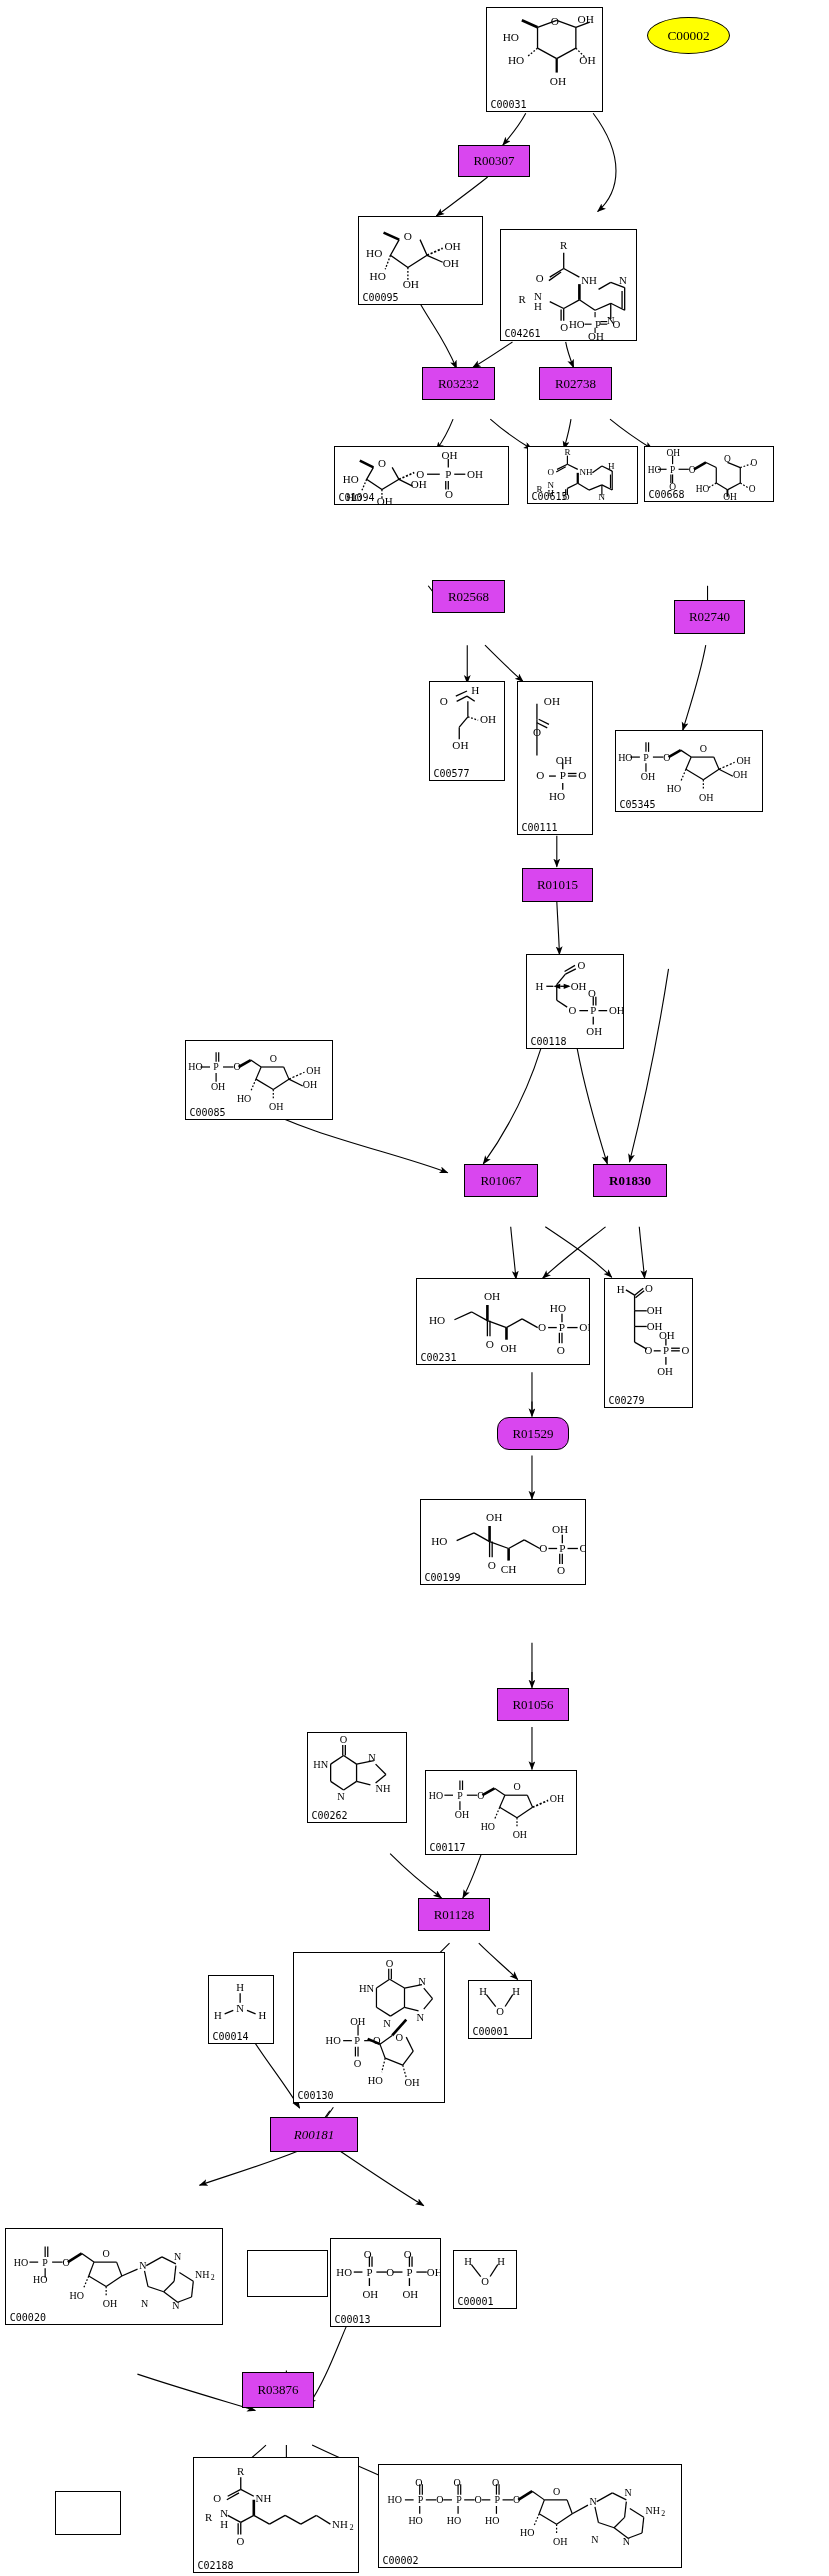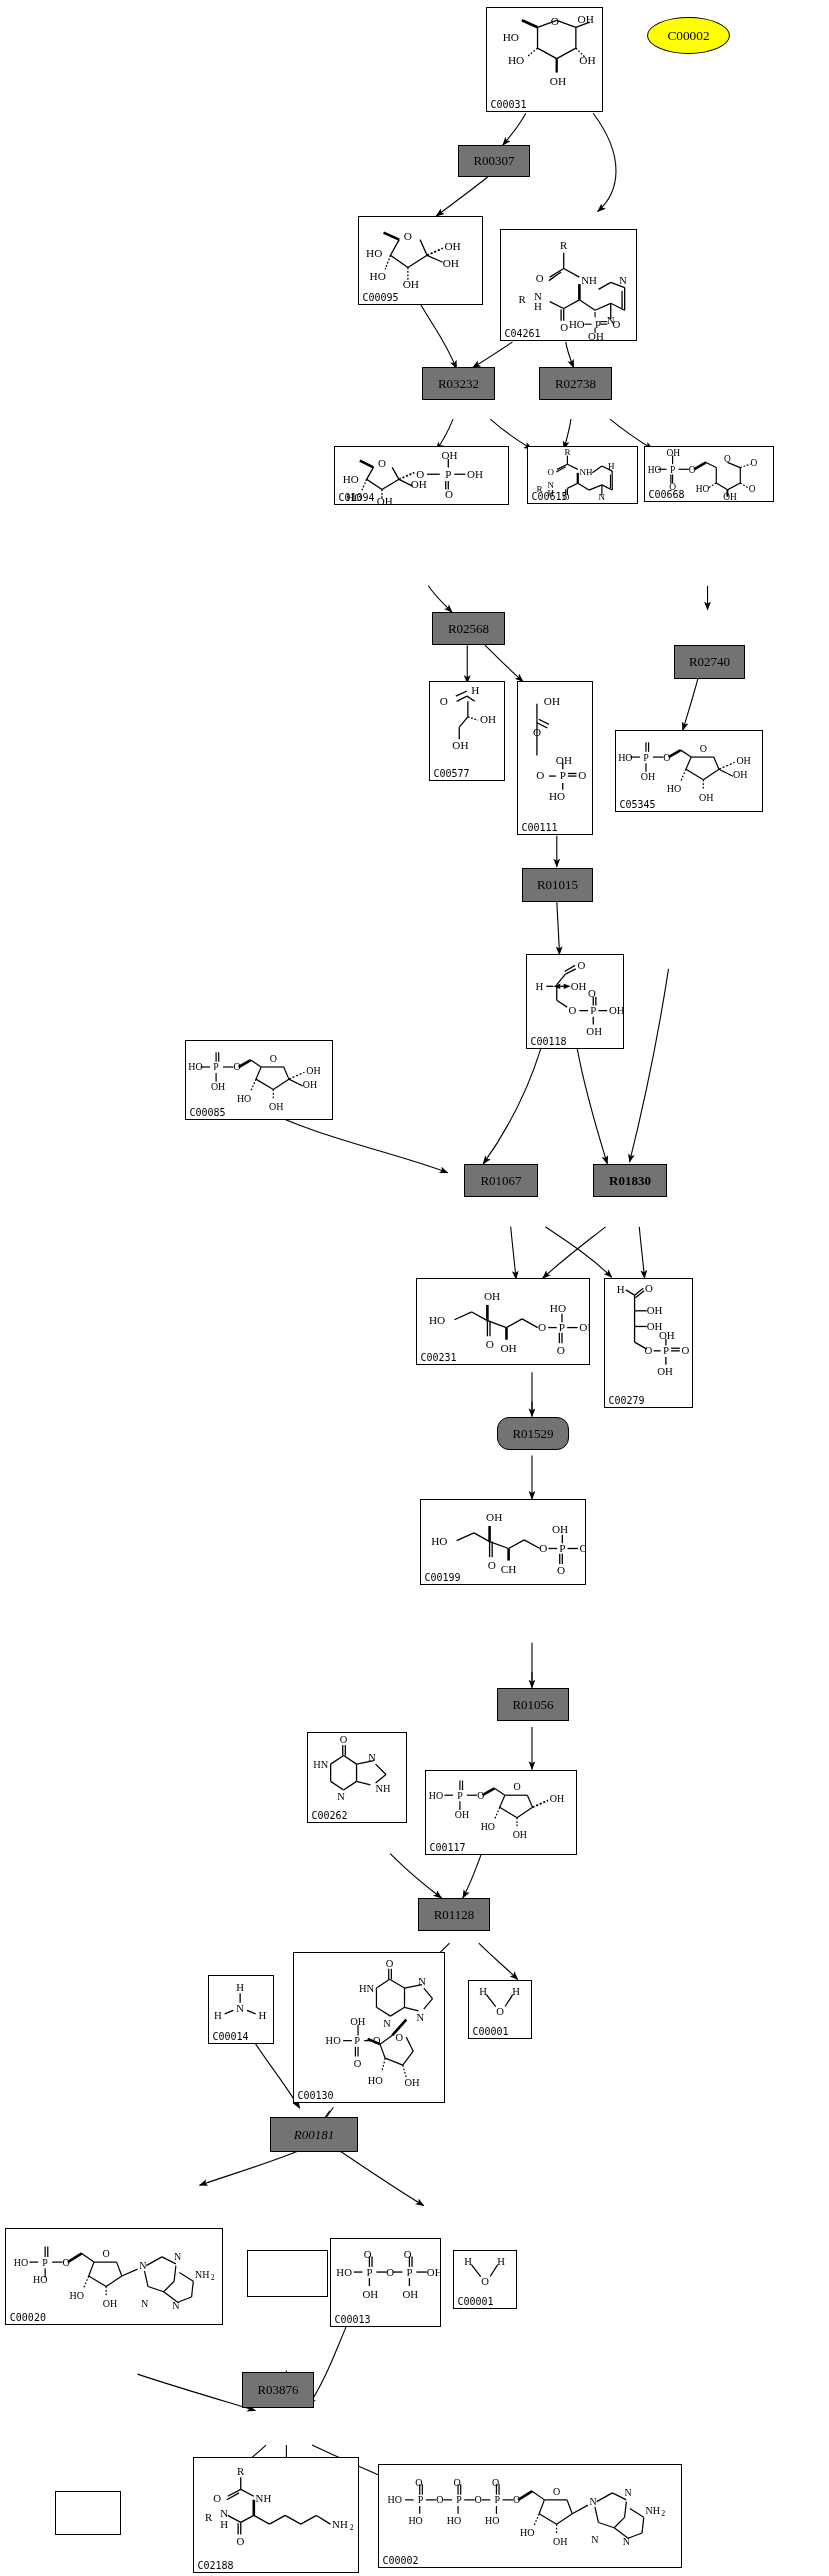--- a/index.html
+++ b/index.html
@@ -2,21 +2,21 @@
 <html style="font-size:14px"><head>
 <meta charset="utf-8">
 <style>
   html,body{margin:0;padding:0;background:#fff;}
   body{font-family:"Liberation Serif",serif;}
   #canvas{position:relative;width:829px;height:2576px;background:#fff;overflow:hidden;}
   svg.edges{position:absolute;left:0;top:0;width:829px;height:2576px;pointer-events:none;}
   .cbox{position:absolute;background:#fff;border:1.4px solid #000;box-sizing:border-box;}
   .clabel{position:absolute;left:3.5px;bottom:0.9px;font-family:"DejaVu Sans Mono",monospace;font-size:10px;color:#000;letter-spacing:0px;}
   .struct{position:absolute;left:0;top:0;width:100%;height:100%;}
-  .rbox{position:absolute;background:#737373;border:1.2px solid #000;box-sizing:border-box;
+  .rbox{position:absolute;background:#d946ef;border:1.2px solid #000;box-sizing:border-box;
         display:flex;align-items:center;justify-content:center;
         font-family:"Liberation Serif",serif;font-size:13px;color:#000;}
   .ellipse{position:absolute;background:#ffff00;border:1.4px solid #000;border-radius:50%;
            display:flex;align-items:center;justify-content:center;
            font-family:"Liberation Serif",serif;font-size:13.3px;color:#000;}
   text{font-family:"Liberation Serif",serif;}
 </style>
 </head>
 <body>
 
@@ -330,25 +330,25 @@
         <text x="95" y="18" text-anchor="middle">O</text>
         <text x="122" y="22">O</text>
         <text x="58" y="52">HO</text>
         <text x="120" y="52">O</text>
         <text x="90" y="62">OH</text>
       </g>
     </svg>
     <span class="clabel">C00668</span>
   </div>
 
-  <div class="rbox" style="left:432px;top:612px;width:73px;height:33px;">
+  <div class="rbox" style="left:432px;top:580px;width:73px;height:33px;">
     <span>R02568</span>
   </div>
 
-  <div class="rbox" style="left:674px;top:645px;width:71px;height:34px;">
+  <div class="rbox" style="left:674px;top:600px;width:71px;height:34px;">
     <span>R02740</span>
   </div>
 
   <div class="cbox" style="left:429px;top:681px;width:76px;height:100px;">
     <svg class="struct" viewBox="0 0 86 113">
       <g stroke="#000" stroke-width="1.5" fill="none">
         <path d="M31,22 L43,16"></path>
         <path d="M30,16 L43,10"></path>
         <path d="M43,16 L52,22"></path>
         <path d="M43,16 L43,34" stroke="none"></path>

